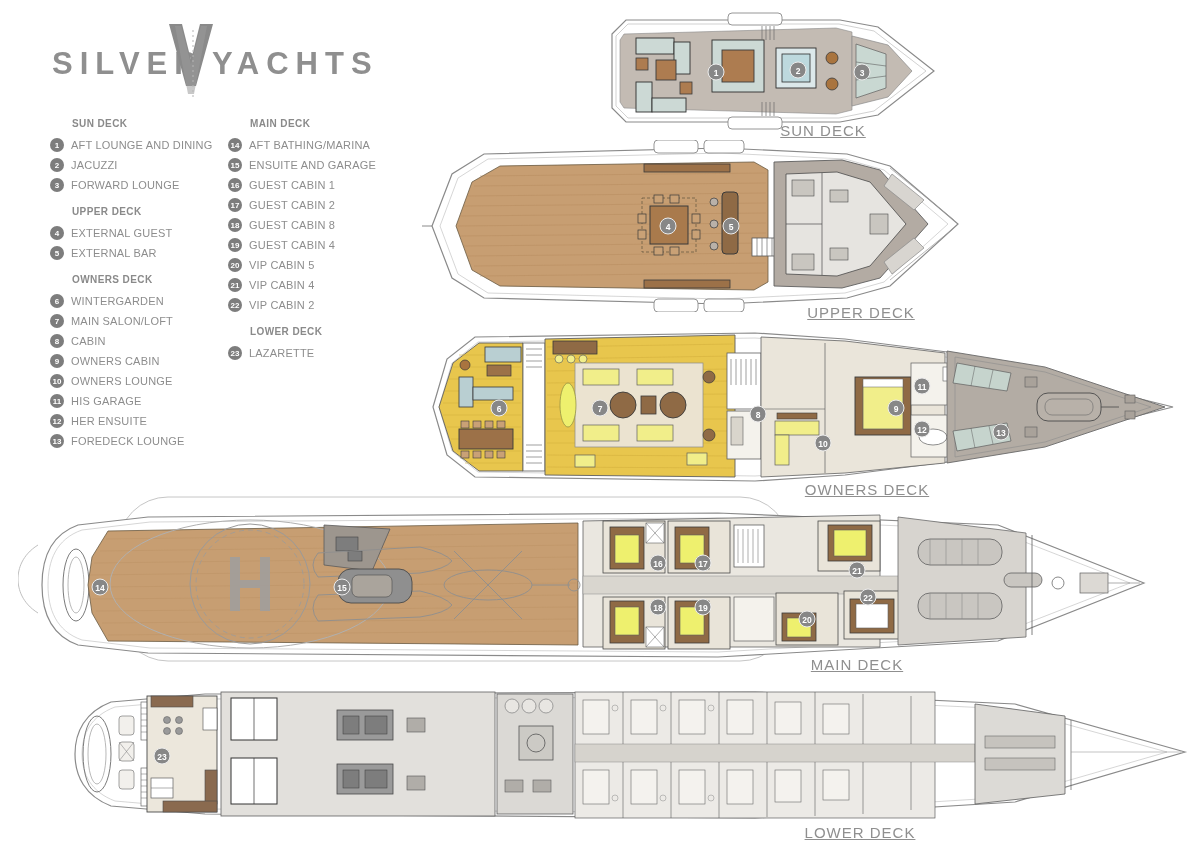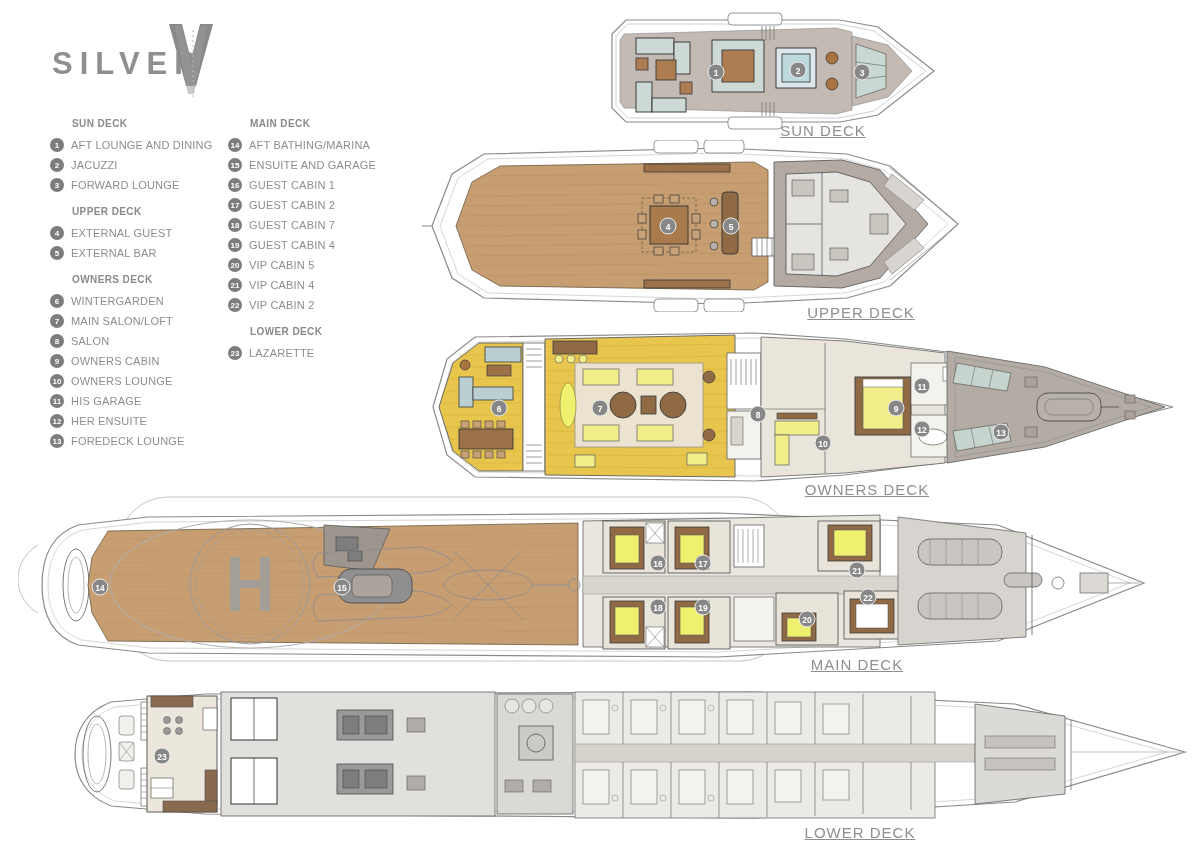--- a/index.html
+++ b/index.html
@@ -41,20 +41,21 @@
 
 <div class="page">
 
   <div class="logo">
     <span class="logo-text left">SILVER</span>
     <svg class="logo-mark" width="52" height="78" viewBox="0 0 52 78">
       <polygon points="2,0 15,0 24,36 33,0 46,0 29,62 19,62" fill="#8a8a8a"></polygon>
       <polygon points="14,2 24,40 34,2 40,2 27,70 21,70 8,2" fill="#9a9a9a" opacity="0.55"></polygon>
       <line x1="26" y1="6" x2="26" y2="76" stroke="#b5b5b5" stroke-width="1" stroke-dasharray="2,3"></line>
     </svg>
+    <span class="logo-text right">YACHTS</span>
   </div>
 
   <div class="legend" id="legend-col-0" style="left:50px">
       <div class="legend-title">SUN DECK</div>
       <div class="legend-item">
         <span class="legend-num">1</span>
         <span class="legend-label">AFT LOUNGE AND DINING</span>
       </div>
       <div class="legend-item">
         <span class="legend-num">2</span>
@@ -77,21 +78,21 @@
       <div class="legend-item">
         <span class="legend-num">6</span>
         <span class="legend-label">WINTERGARDEN</span>
       </div>
       <div class="legend-item">
         <span class="legend-num">7</span>
         <span class="legend-label">MAIN SALON/LOFT</span>
       </div>
       <div class="legend-item">
         <span class="legend-num">8</span>
-        <span class="legend-label">SALON</span>
+        <span class="legend-label">CABIN</span>
       </div>
       <div class="legend-item">
         <span class="legend-num">9</span>
         <span class="legend-label">OWNERS CABIN</span>
       </div>
       <div class="legend-item">
         <span class="legend-num">10</span>
         <span class="legend-label">OWNERS LOUNGE</span>
       </div>
       <div class="legend-item">
@@ -120,21 +121,21 @@
       <div class="legend-item">
         <span class="legend-num">16</span>
         <span class="legend-label">GUEST CABIN 1</span>
       </div>
       <div class="legend-item">
         <span class="legend-num">17</span>
         <span class="legend-label">GUEST CABIN 2</span>
       </div>
       <div class="legend-item">
         <span class="legend-num">18</span>
-        <span class="legend-label">GUEST CABIN 7</span>
+        <span class="legend-label">GUEST CABIN 8</span>
       </div>
       <div class="legend-item">
         <span class="legend-num">19</span>
         <span class="legend-label">GUEST CABIN 4</span>
       </div>
       <div class="legend-item">
         <span class="legend-num">20</span>
         <span class="legend-label">VIP CABIN 5</span>
       </div>
       <div class="legend-item">

